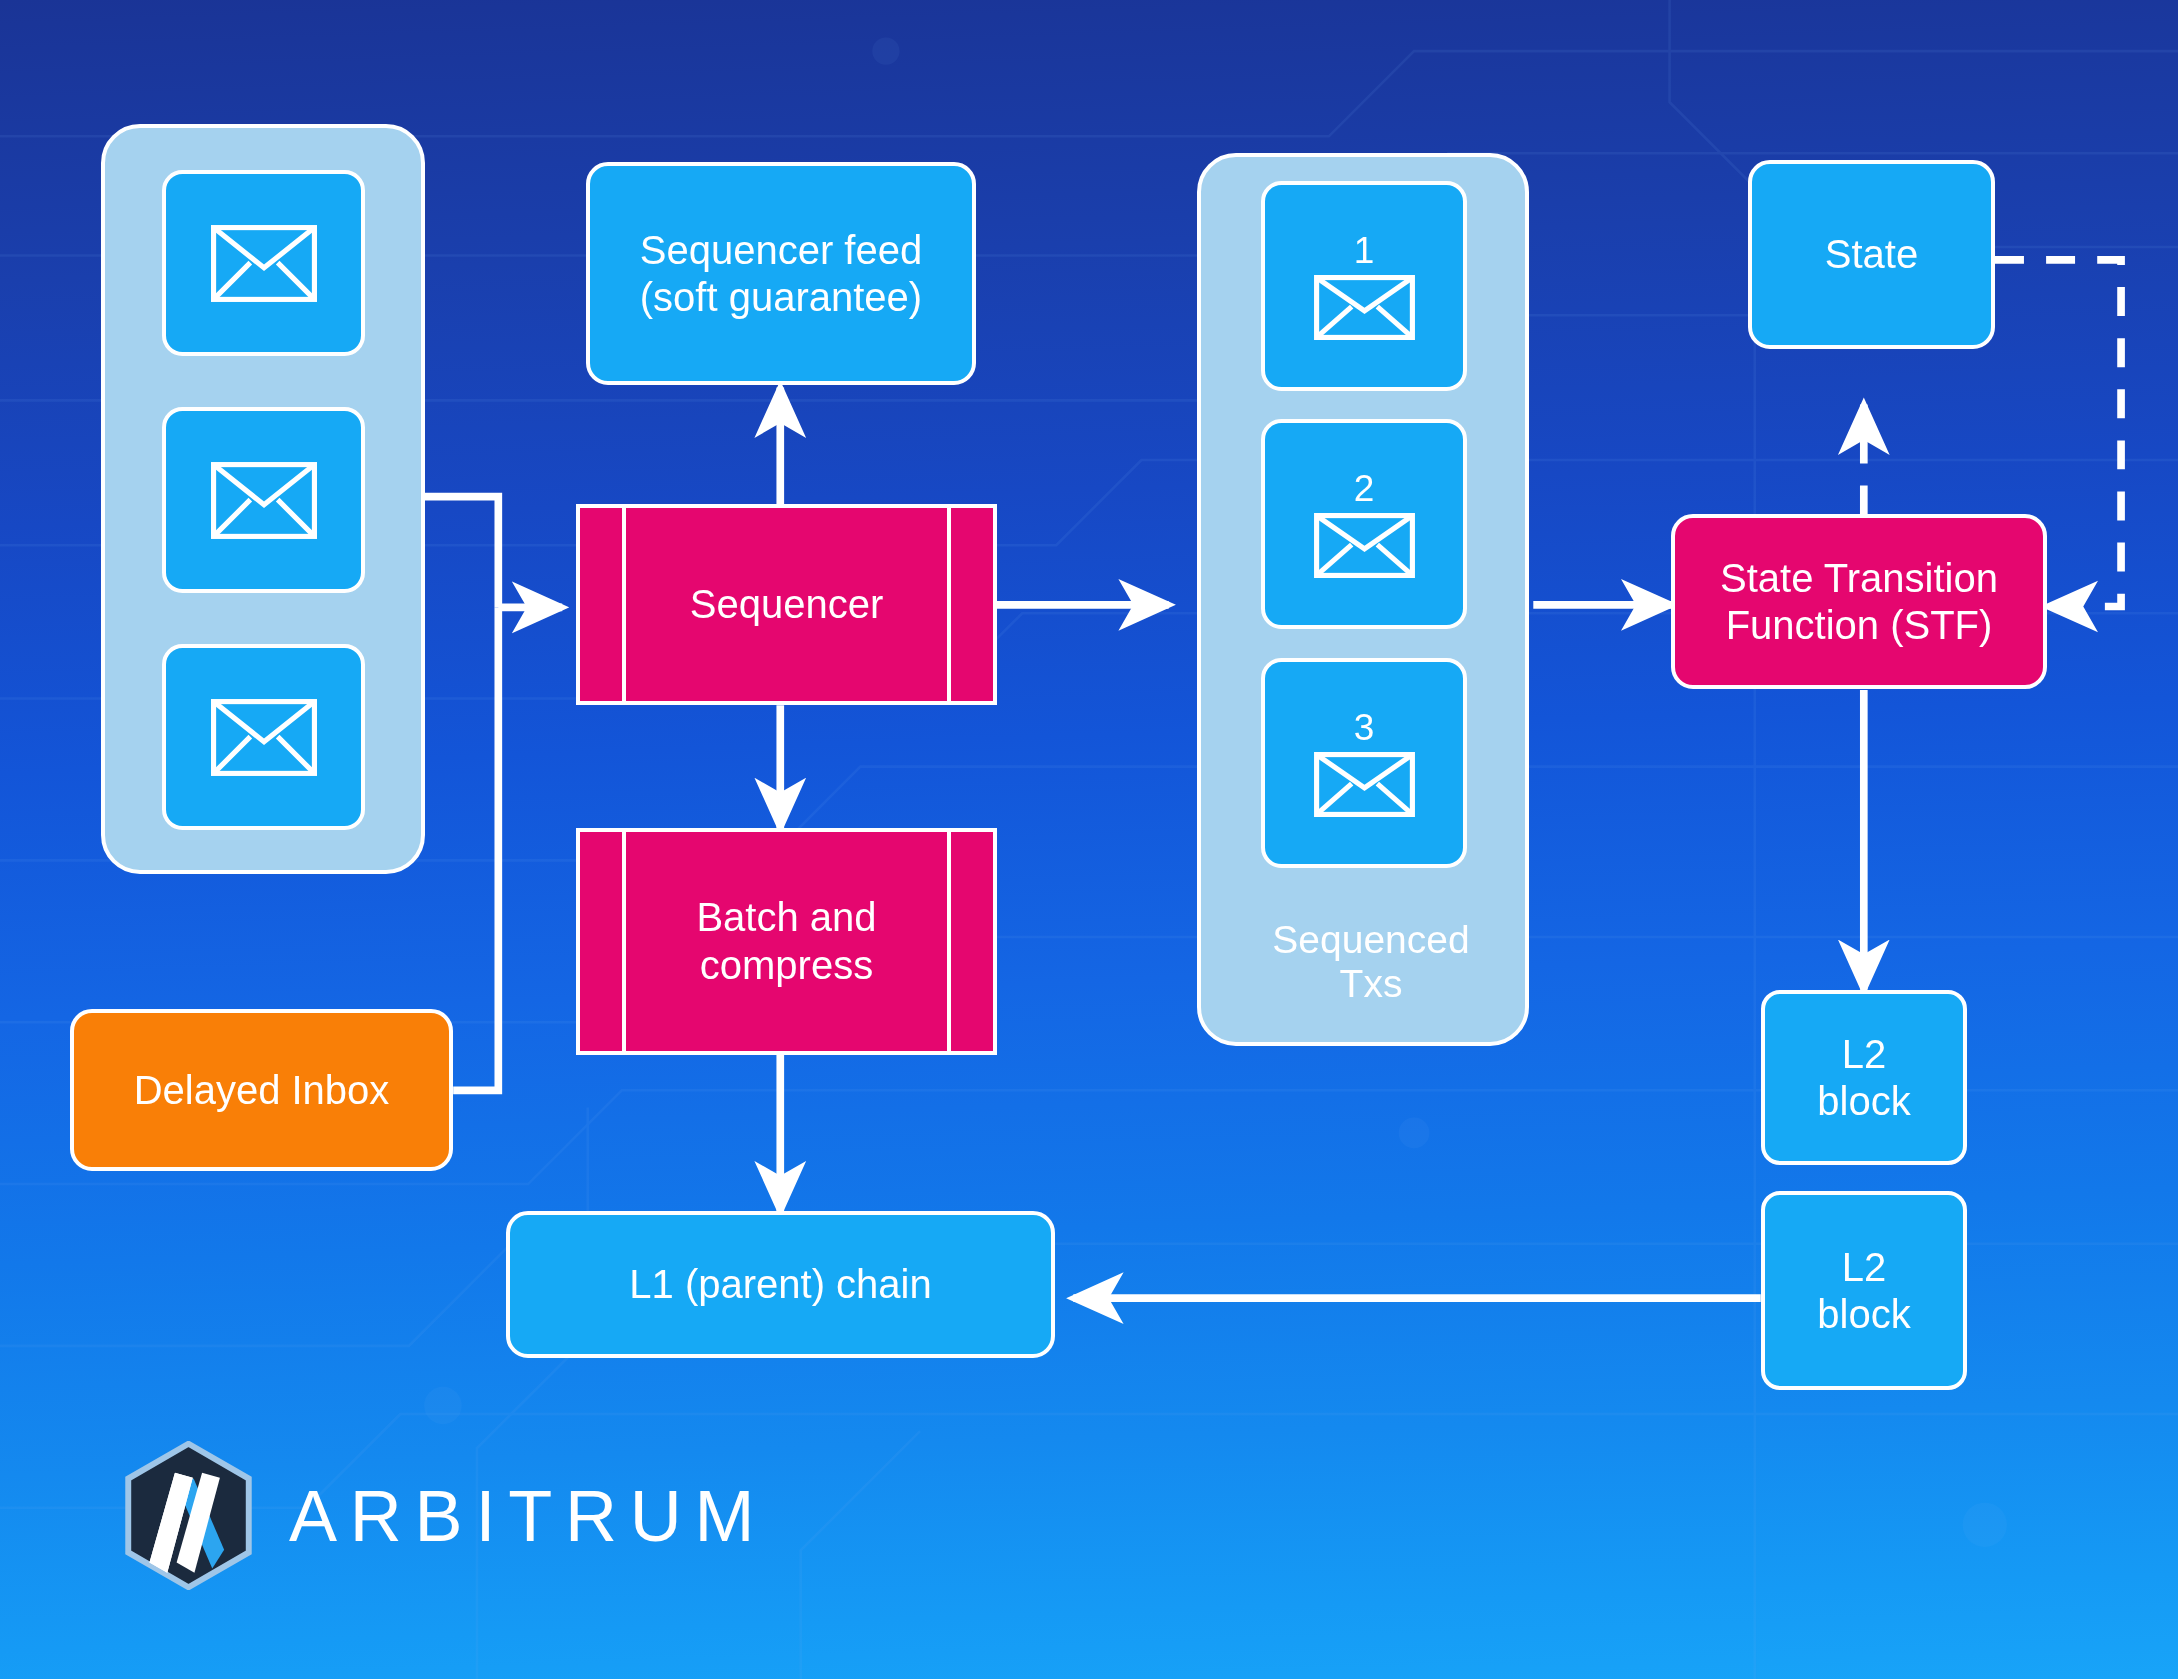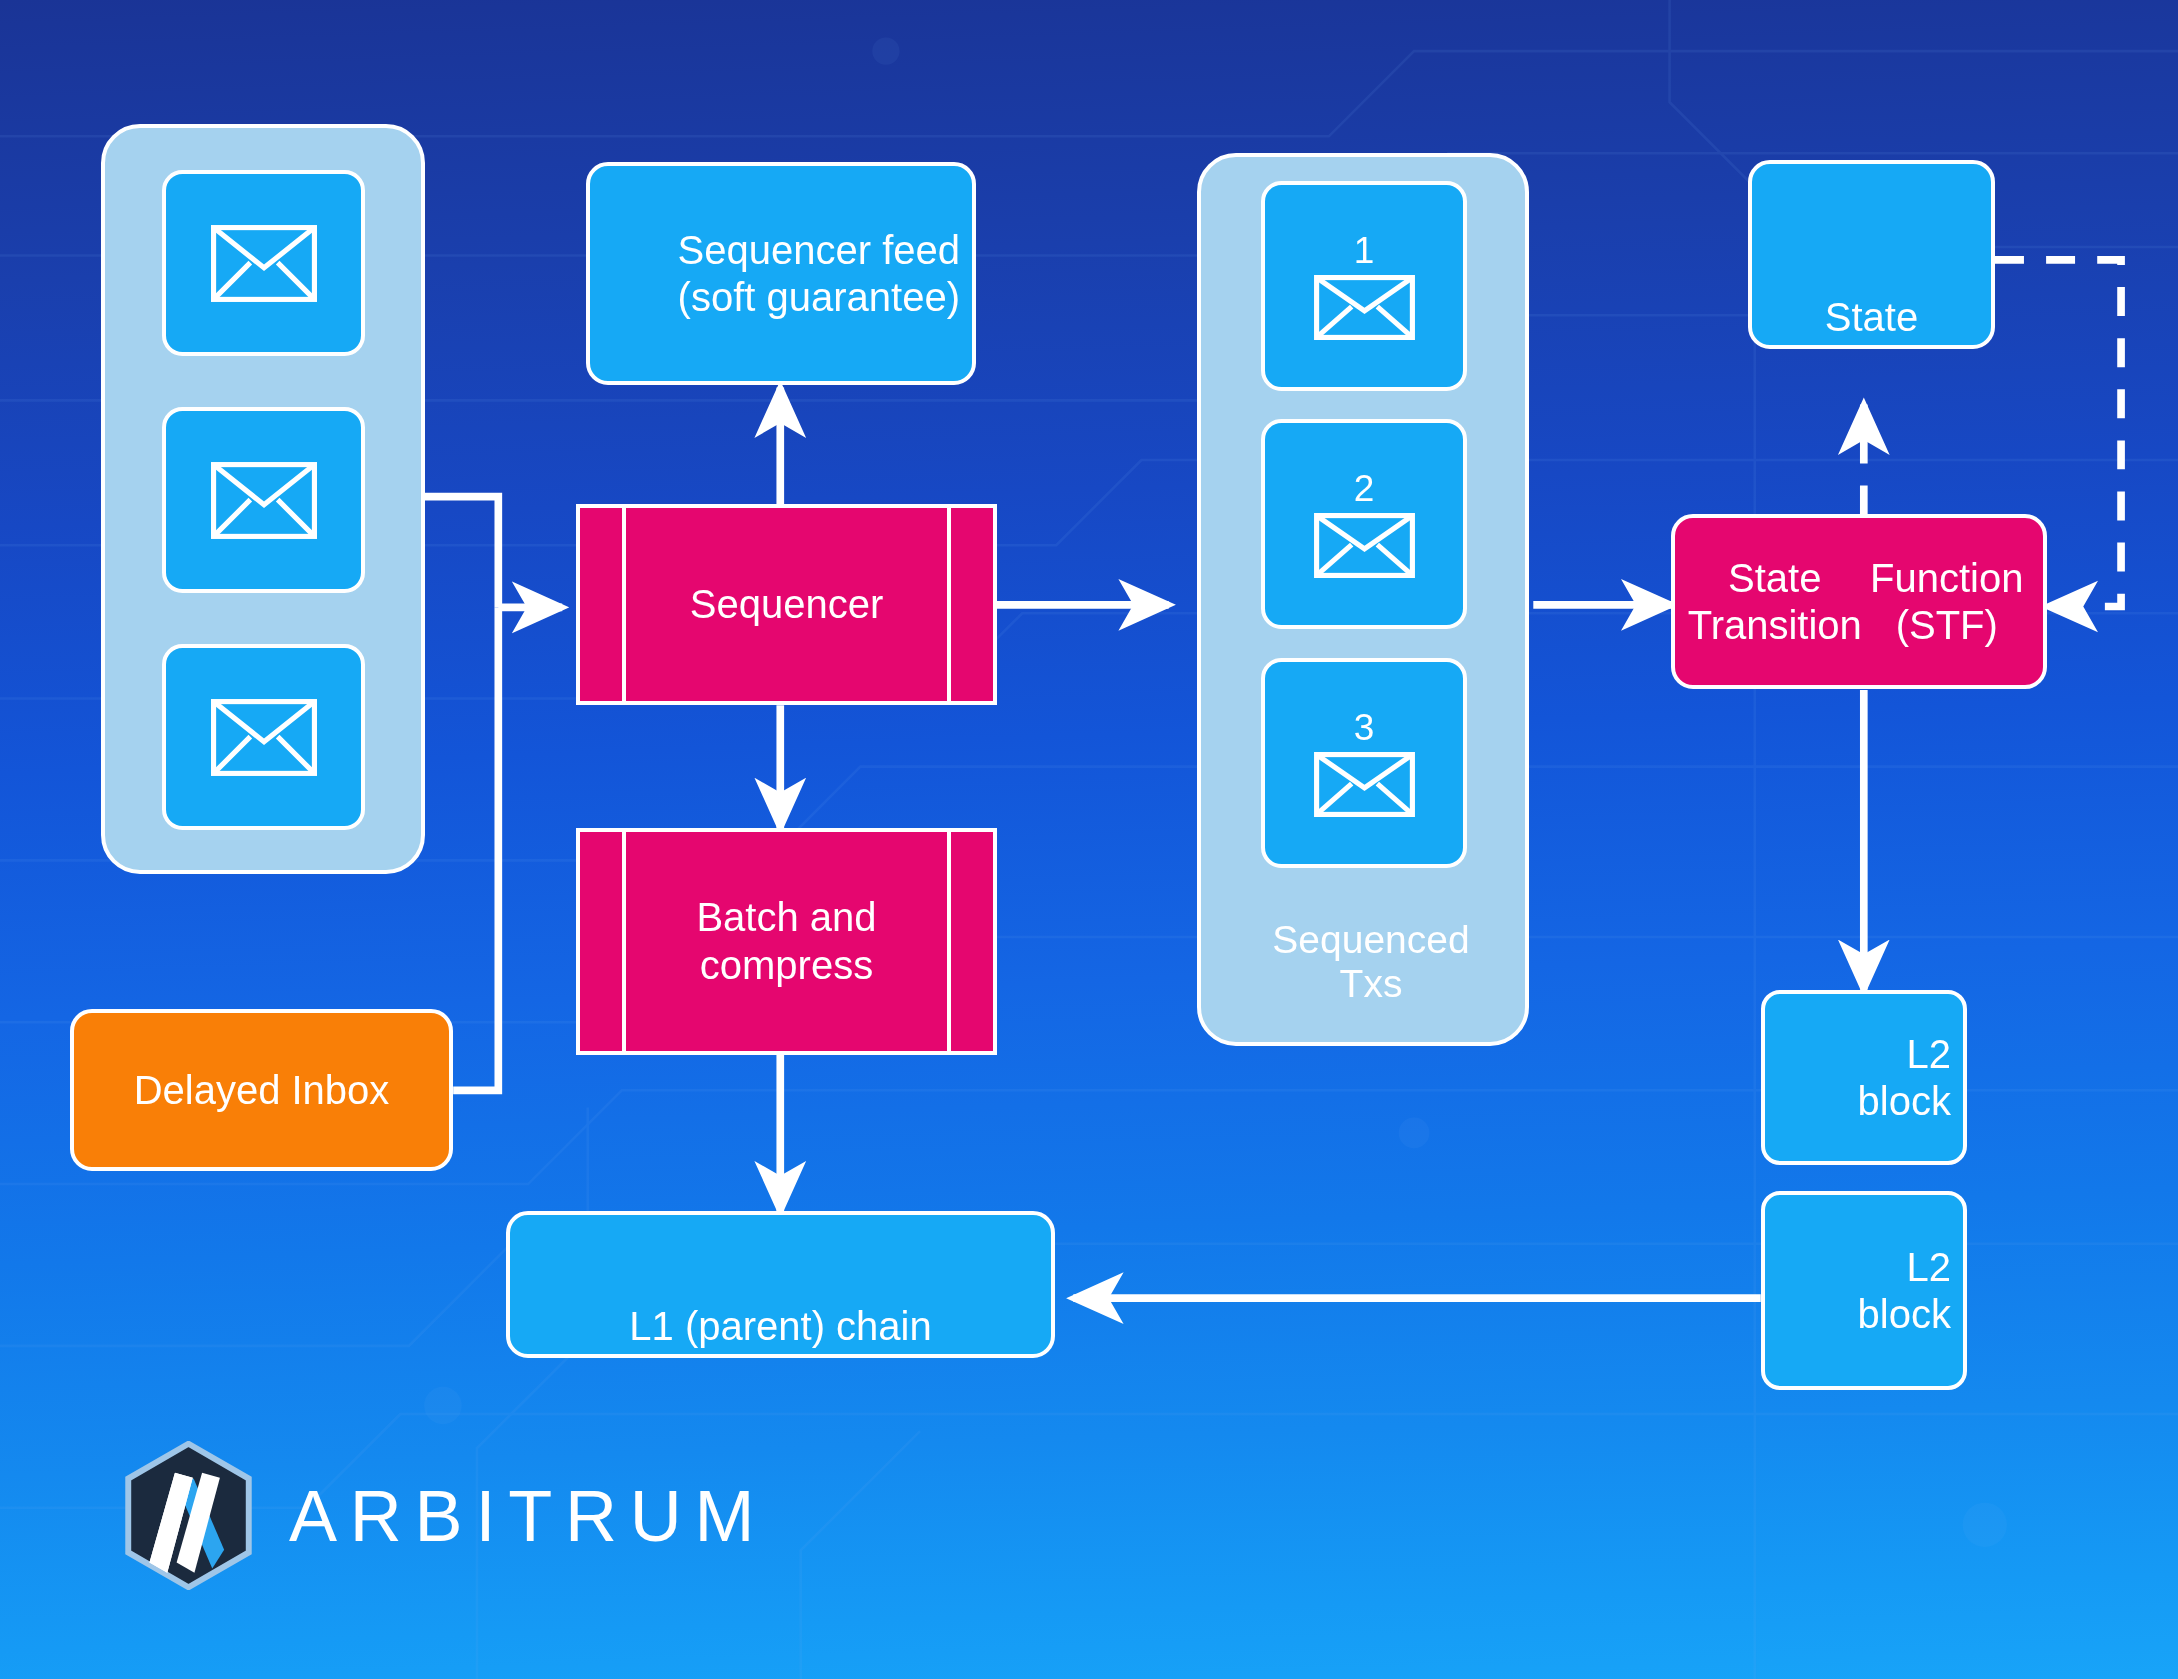--- a/index.html
+++ b/index.html
@@ -39,21 +39,21 @@
     justify-content: center;
     text-align: center;
     color: #ffffff;
     border: 4.3px solid #ffffff;
     border-radius: 22px;
     line-height: 1.16;
     font-size: 40px;
     padding: 5.1px 12px;
     z-index: 30;
   }
-  .node.blue   { background: #16A9F5; align-items: flex-end; }
+  .node.blue   { background: #16A9F5; }
   .node.pink   { background: #E5066F; }
   .node.orange { background: #F97F07; }
 
   
   .group {
     position: absolute;
     background: #A5D2EF;
     border: 4.3px solid #ffffff;
     border-radius: 39px;
     z-index: 10;
@@ -292,21 +292,21 @@
 
   <div class="group-label" style="left:1197px; top:918px; width:332px;margin-left:8px;">
     <div>Sequenced</div>
     <div>Txs</div>
   </div>
 
   <div class="node blue" style="left:1748px; top:160px; width:247px; height:189px;">
     <span>State</span>
   </div>
 
-  <div class="node pink" style="left:1671px; top:514px; width:376px; height:175px; flex-direction:row;">
+  <div class="node pink" style="left:1671px; top:514px; width:376px; height:175px; flex-direction:column;">
     <span>State Transition</span>
     <span>Function (STF)</span>
   </div>
 
   <div class="node blue" style="left:1761px; top:990px; width:206px; height:175px; flex-direction:column; border-radius:19px;">
     <span>L2</span>
     <span>block</span>
   </div>
 
   <div class="node blue" style="left:1761px; top:1191px; width:206px; height:199px; flex-direction:column; border-radius:19px;">

